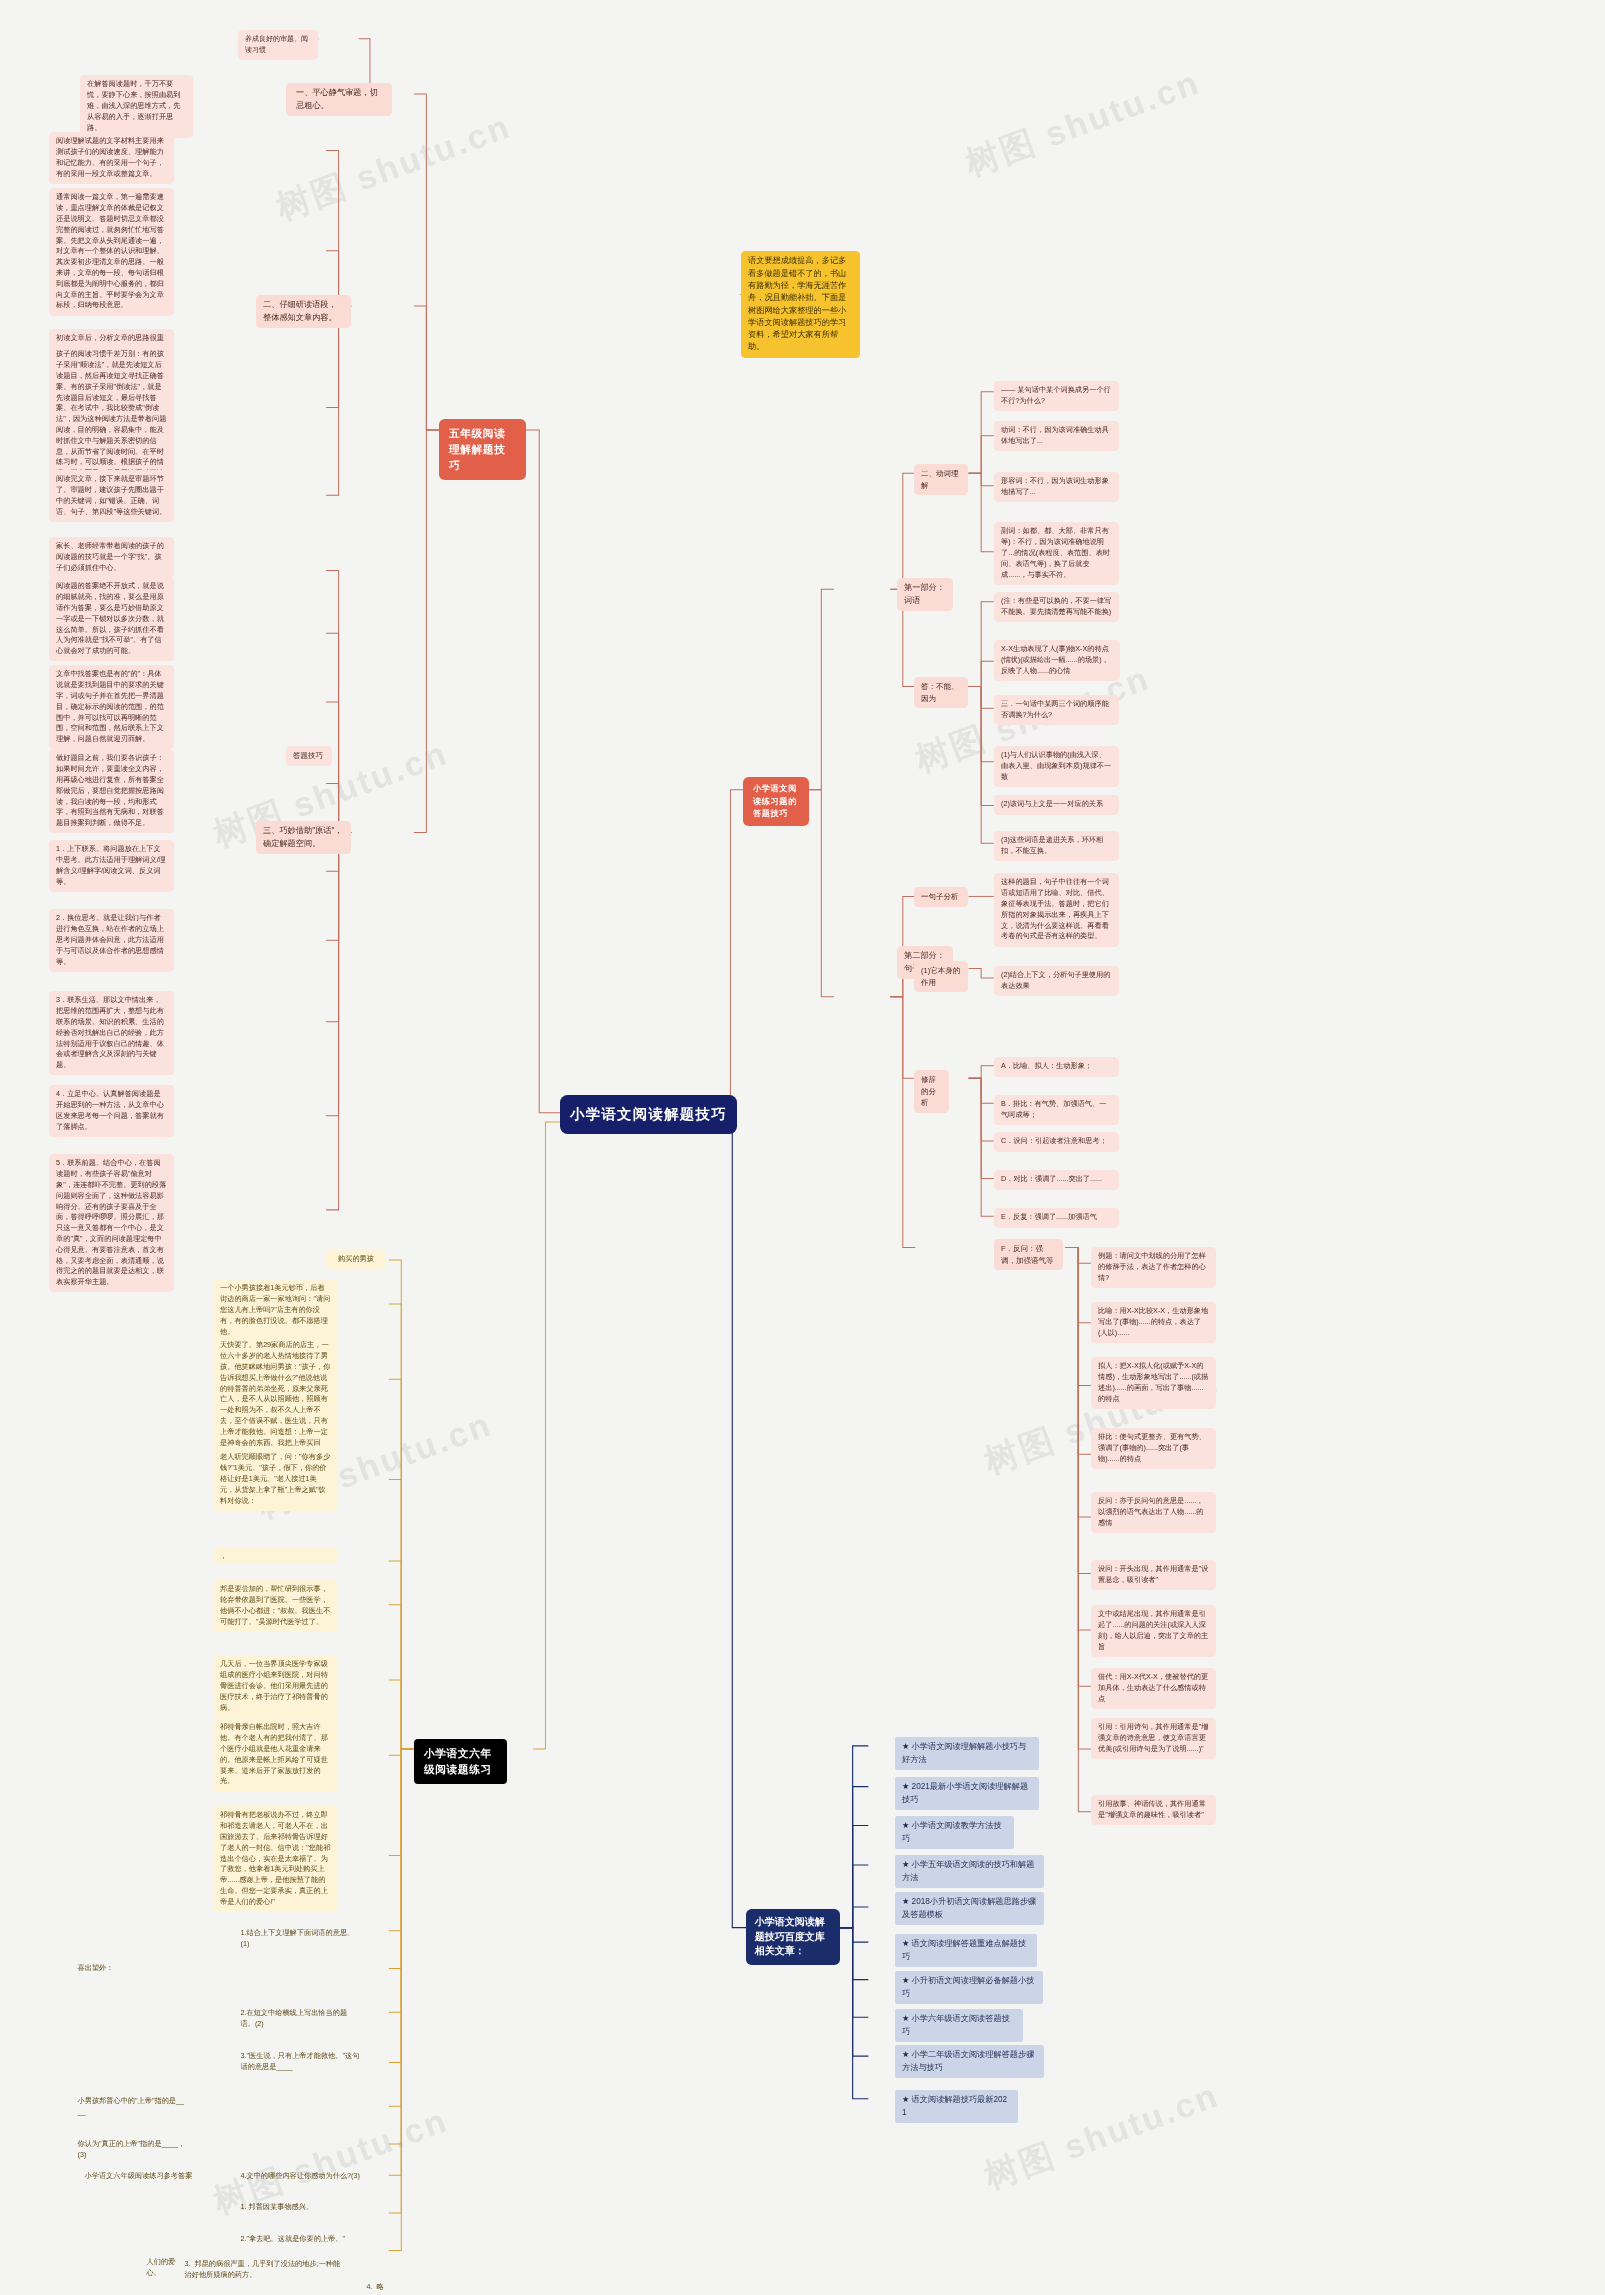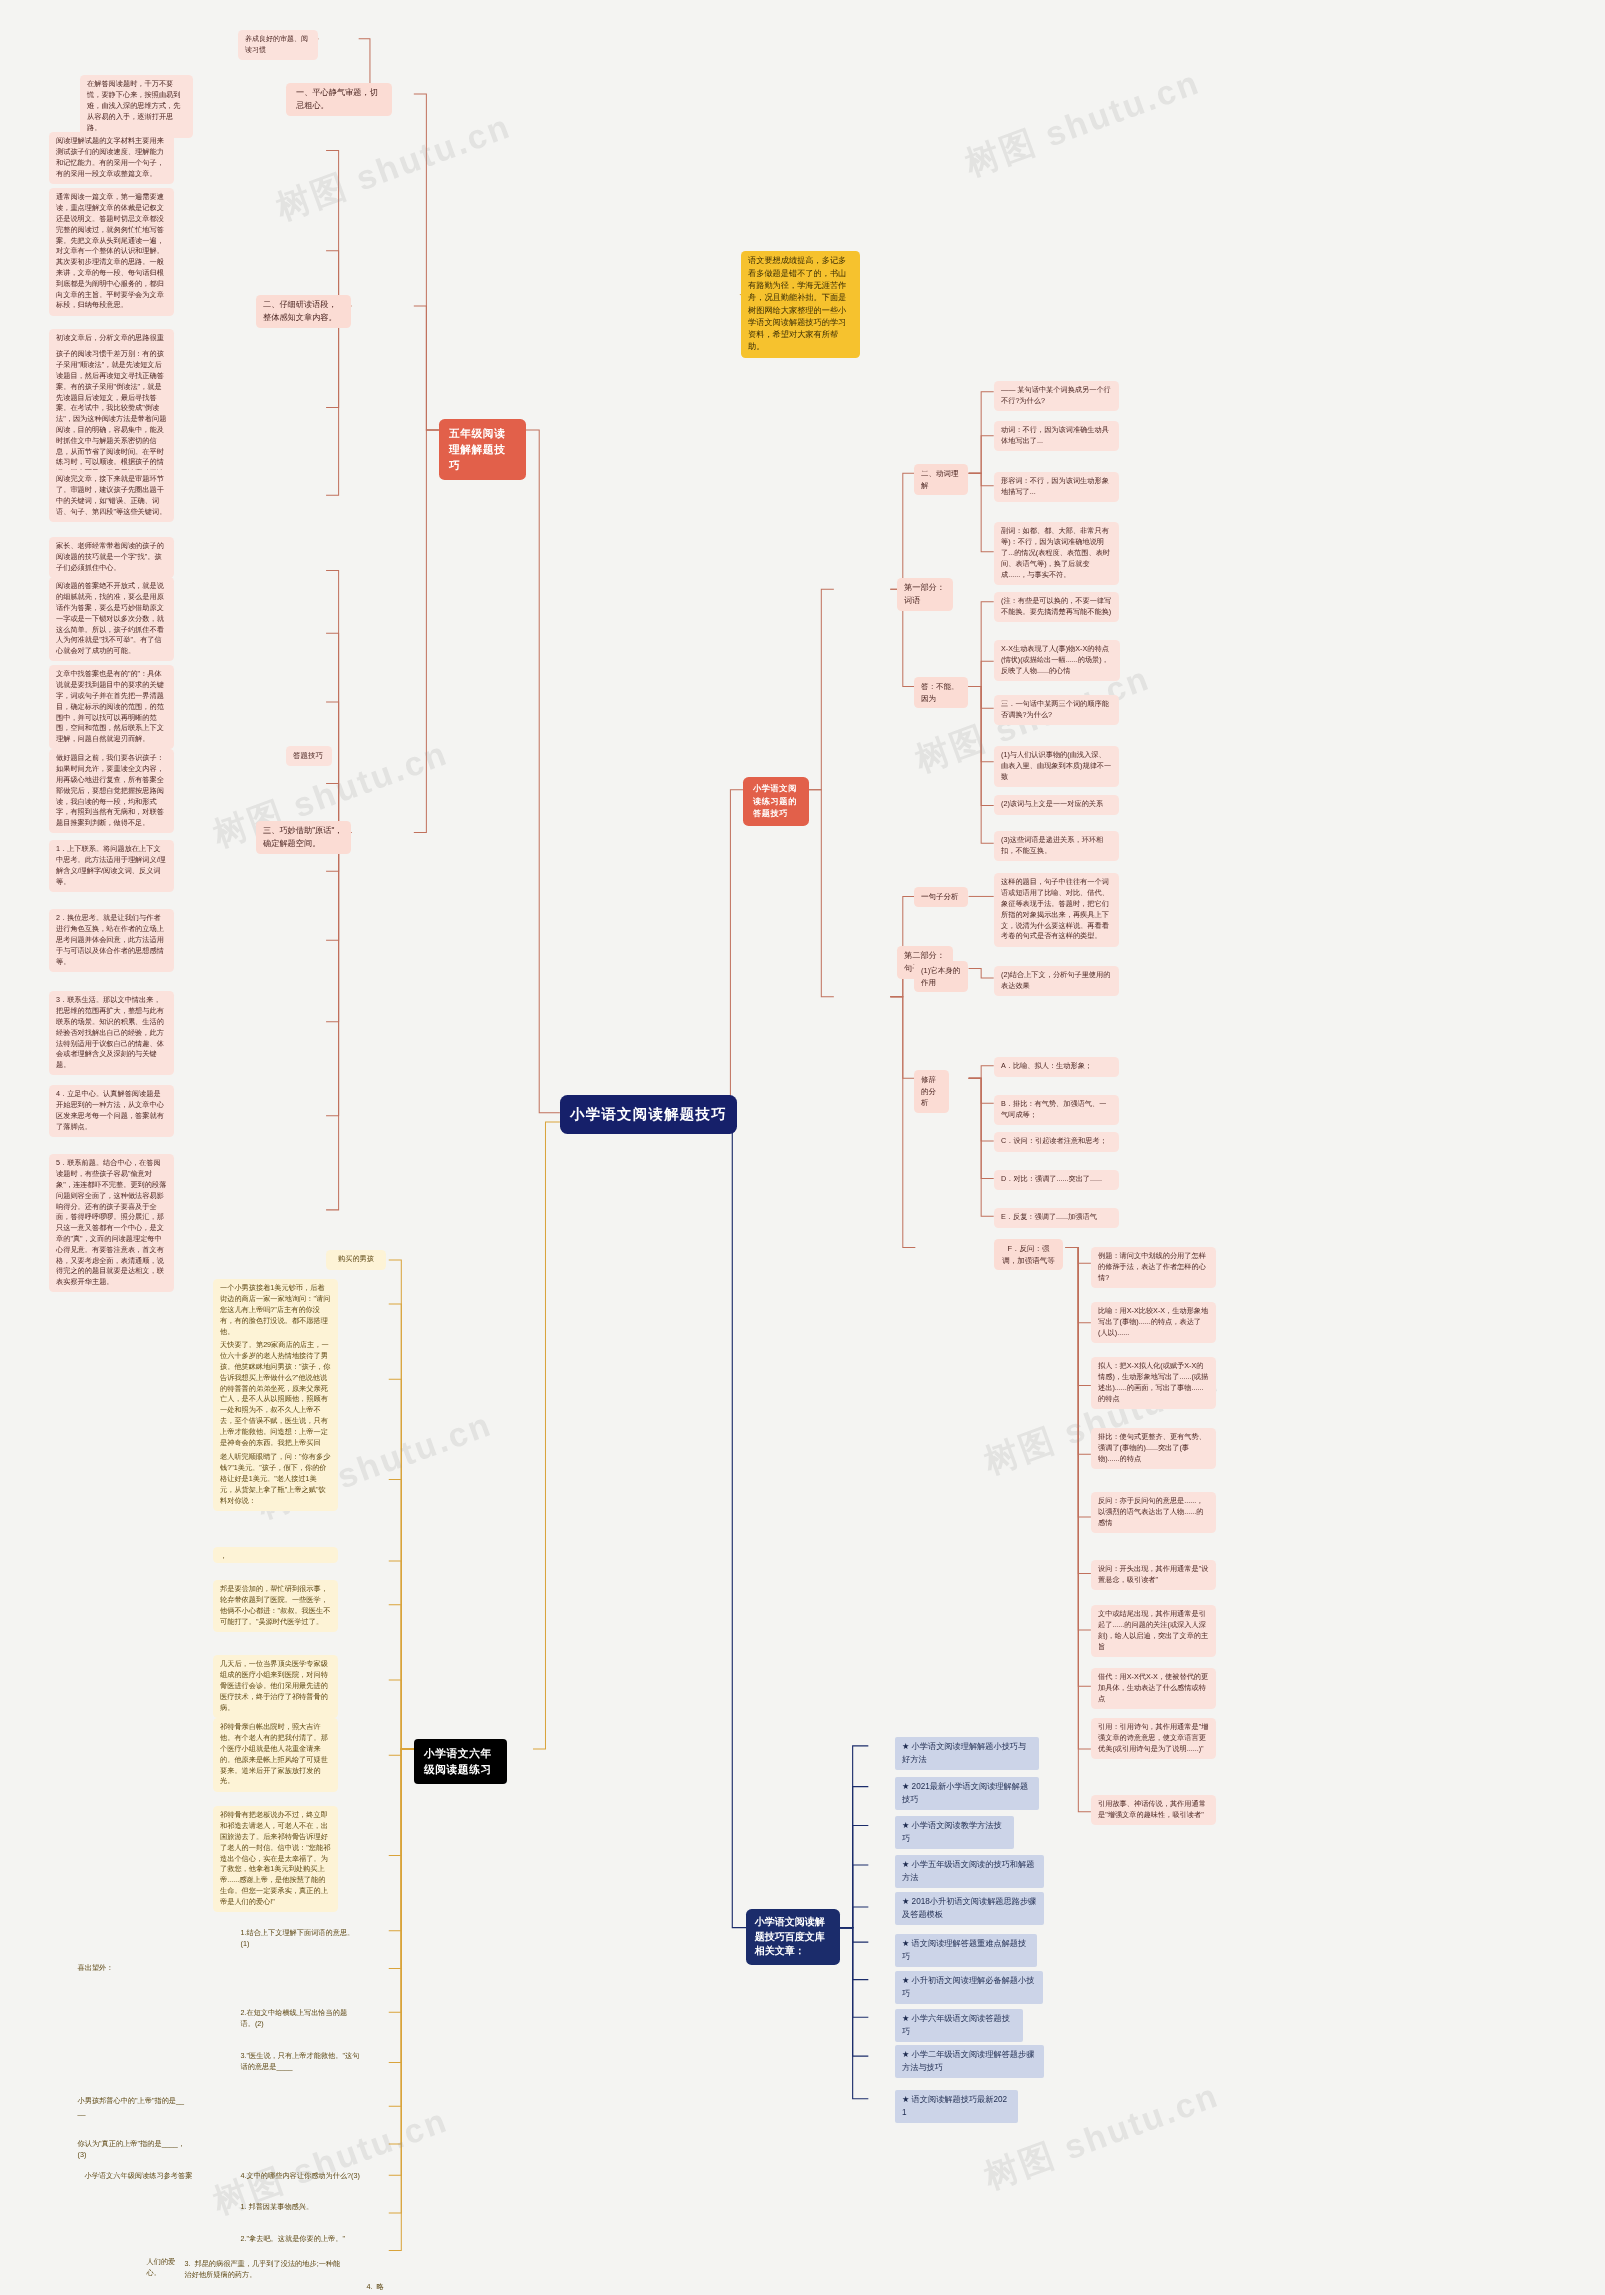--- a/index.html
+++ b/index.html
@@ -276,21 +276,21 @@
 <div class="node lvl2" style="left:914px;top:961px;width:54px;font-size:7.5px;">(1)它本身的作用</div>
 <div class="node" style="left:994px;top:966px;width:125px;">(2)结合上下文，分析句子里使用的表达效果</div>
 
 <div class="node lvl2" style="left:914px;top:1070px;width:35px;font-size:7.5px;">修辞的分析</div>
 <div class="node" style="left:994px;top:1057px;width:125px;">A．比喻、拟人：生动形象；</div>
 <div class="node" style="left:994px;top:1095px;width:125px;">B．排比：有气势、加强语气、一气呵成等；</div>
 <div class="node" style="left:994px;top:1132px;width:125px;">C．设问：引起读者注意和思考；</div>
 <div class="node" style="left:994px;top:1170px;width:125px;">D．对比：强调了......突出了......</div>
 <div class="node" style="left:994px;top:1208px;width:125px;">E．反复：强调了......加强语气</div>
 
-<div class="node lvl2" style="left:994px;top:1239px;width:69px;font-size:7.5px;text-align:center;">F．反问：强调，加强语气等</div>
+<div class="node lvl2" style="left:994px;top:1239px;width:69px;font-size:7.5px;">F．反问：强调，加强语气等</div>
 <div class="node" style="left:1091px;top:1247px;width:125px;">例题：请问文中划线的分用了怎样的修辞手法，表达了作者怎样的心情?</div>
 <div class="node" style="left:1091px;top:1302px;width:125px;">比喻：用X-X比较X-X，生动形象地写出了(事物)......的特点，表达了(人以)......</div>
 <div class="node" style="left:1091px;top:1357px;width:125px;">拟人：把X-X拟人化(或赋予X-X的情感)，生动形象地写出了......(或描述出)......的画面，写出了事物......的特点</div>
 <div class="node" style="left:1091px;top:1428px;width:125px;">排比：使句式更整齐、更有气势、强调了(事物的)......突出了(事物)......的特点</div>
 <div class="node" style="left:1091px;top:1492px;width:125px;">反问：亦于反问句的意思是......，以强烈的语气表达出了人物......的感情</div>
 <div class="node" style="left:1091px;top:1560px;width:125px;">设问：开头出现，其作用通常是"设置悬念，吸引读者"</div>
 <div class="node" style="left:1091px;top:1605px;width:125px;">文中或结尾出现，其作用通常是引起了......的问题的关注(或深入人深刻)，给人以启迪，突出了文章的主旨</div>
 <div class="node" style="left:1091px;top:1668px;width:125px;">借代：用X-X代X-X，使被替代的更加具体，生动表达了什么感情或特点</div>
 <div class="node" style="left:1091px;top:1718px;width:125px;">引用：引用诗句，其作用通常是"增强文章的诗意意思，使文章语言更优美(或引用诗句是为了说明......)"</div>
 <div class="node" style="left:1091px;top:1795px;width:125px;">引用故事、神话传说，其作用通常是"增强文章的趣味性，吸引读者"</div>

